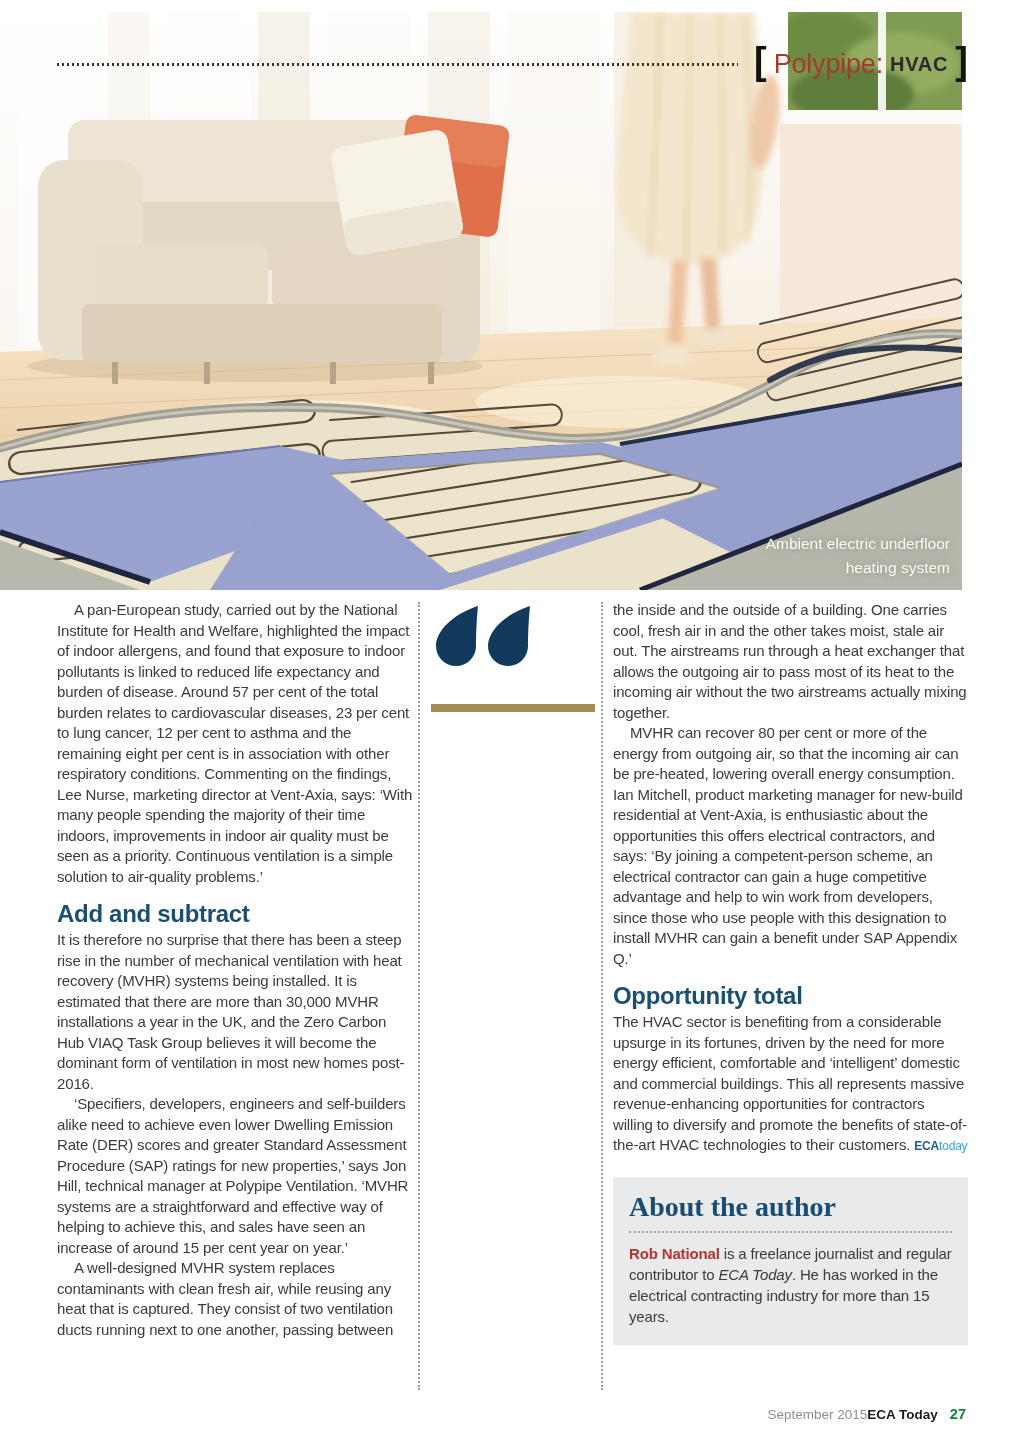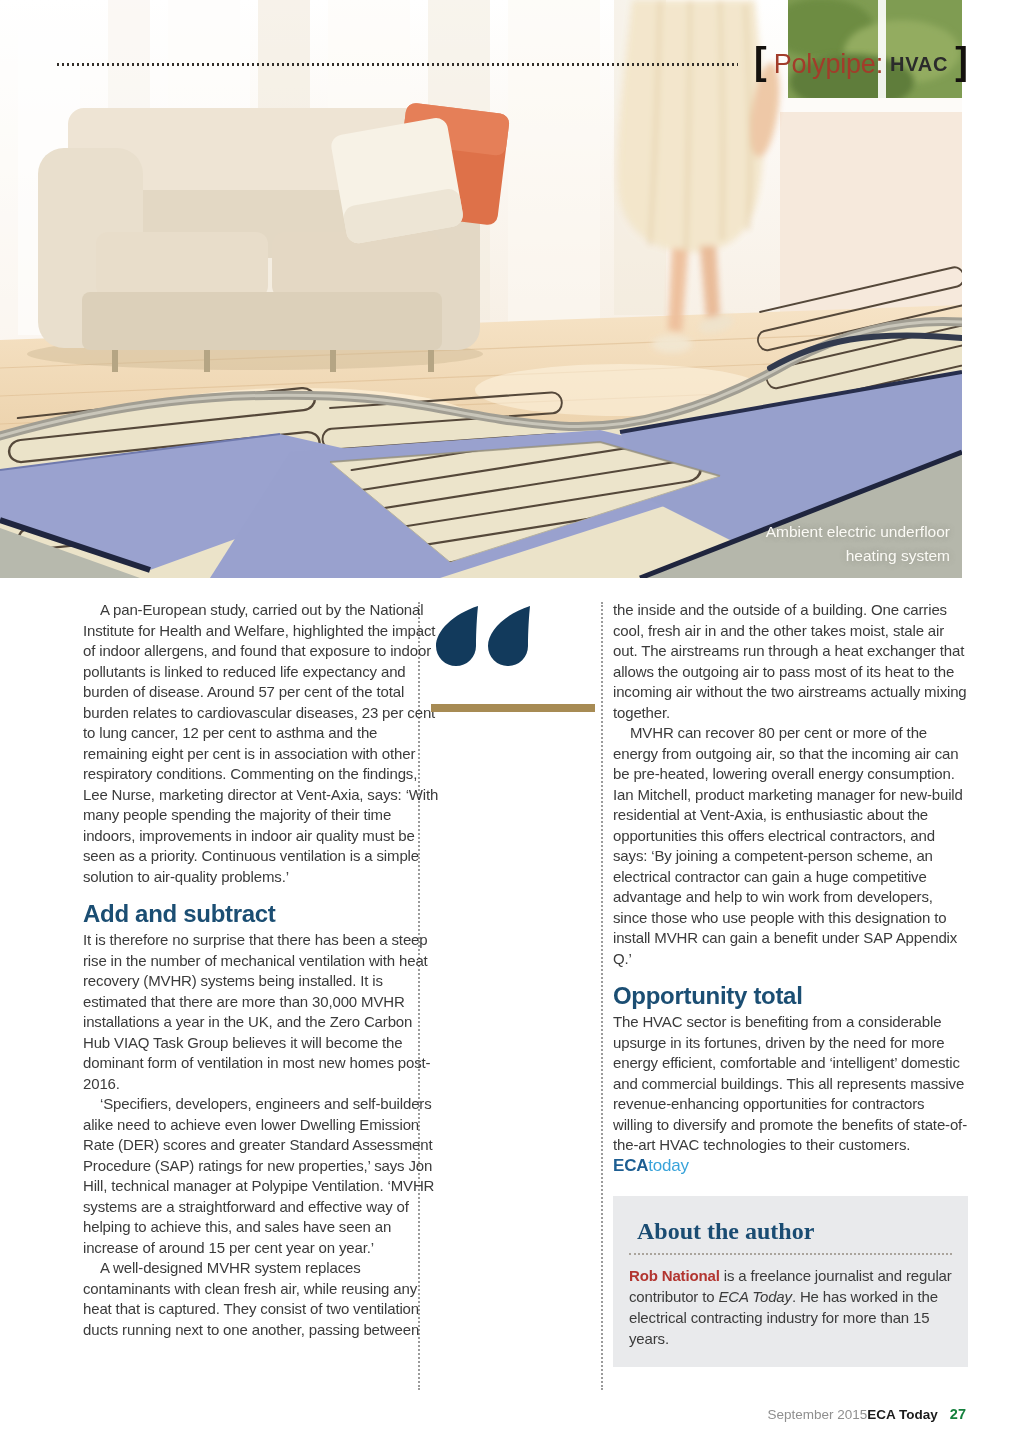--- a/index.html
+++ b/index.html
@@ -1,61 +1,61 @@
 <!DOCTYPE html>
 <html><head>
 <meta charset="utf-8">
 <style>
   html,body{margin:0;padding:0;background:#ffffff;}
   .page{position:relative;width:1024px;height:1448px;background:#ffffff;overflow:hidden;
         font-family:"Liberation Sans","DejaVu Sans",sans-serif;color:#3b3b3b;}
 
   
-  .hero{position:absolute;top:0;left:0;width:962px;height:578px;background:#f8f4ec;border-radius:9px;}
+  .hero{position:absolute;top:12px;left:0;width:962px;height:578px;background:#f8f4ec;border-radius:9px;}
   .hero svg{display:block;}
   .caption{position:absolute;right:12px;bottom:10px;text-align:right;color:#fbfaf5;
            font-size:15.5px;line-height:1.55;text-shadow:0 0 6px rgba(110,110,100,.45);}
   .caption span{display:block;}
 
   
   .header{position:absolute;top:42px;left:57px;right:56px;height:44px;display:flex;
           align-items:center;z-index:6;}
   .rule{flex:1;height:3px;margin-right:16px;
         background-image:repeating-linear-gradient(90deg,#34302b 0 2px,transparent 2px 5px);}
   .label{display:flex;align-items:center;gap:7px;white-space:nowrap;}
   .bracket{font-size:38px;font-weight:700;color:#14110e;line-height:1;transform:translateY(-3px);}
   .spot{font-size:27px;font-weight:500;color:#a23c2a;letter-spacing:-0.2px;}
   .hvac{font-size:20px;font-weight:700;color:#2b2b2b;letter-spacing:0.8px;}
 
   
   .col{position:absolute;top:600px;}
-  .col1{left:57px;width:358px;margin-left:26px;}
+  .col1{left:57px;width:358px;}
   .col2{left:431px;width:164px;}
   .col3{left:613px;width:355px;}
   .vsep{position:absolute;top:602px;height:788px;border-left:2px dotted #9b9b9b;width:0;}
   .sep1{left:418px;} .sep2{left:601px;}
 
   p{margin:0;font-size:15px;line-height:20.5px;letter-spacing:-0.15px;color:#3b3b3b;}
   p.indent{text-indent:17px;}
   h2{margin:14px 0 3px 0;font-size:24px;line-height:1.1;font-weight:700;color:#1b4e73;
      letter-spacing:-0.3px;}
 
   
   .qmark{margin:4px 0 12px 0;}
   .quote{font-size:21px;line-height:29px;font-weight:600;color:#191919;letter-spacing:-0.3px;}
   .goldbar{margin-top:22px;width:164px;height:8px;background:#a78b54;}
 
   
-  .ecalogo{white-space:nowrap;font-size:17px;letter-spacing:-0.2px;}
+  .ecalogo{white-space:nowrap;font-size:12px;letter-spacing:-0.2px;}
   .eca{font-weight:700;color:#1d5e92;}
   .today{font-weight:400;color:#38a3da;}
 
   
   .about{margin-top:20px;background:#e9eaec;padding:14px 16px 18px 16px;box-sizing:border-box;}
-  .about h3{margin:8px;font-family:"Liberation Serif","DejaVu Serif",serif;font-size:24px;
+  .about h3{margin:0;font-family:"Liberation Serif","DejaVu Serif",serif;font-size:28px;
             font-weight:700;color:#1a4c72;}
   .about-rule{margin:8px 0 10px 0;border-top:2px dotted #aaa49c;}
   .about p{font-size:15px;line-height:21px;}
   .about strong{color:#b23530;}
   .about em{font-style:italic;}
 
   
   .footer{position:absolute;top:1406px;right:58px;display:flex;align-items:baseline;
           font-size:13.5px;}
   .f-date{color:#8f8f8f;}

